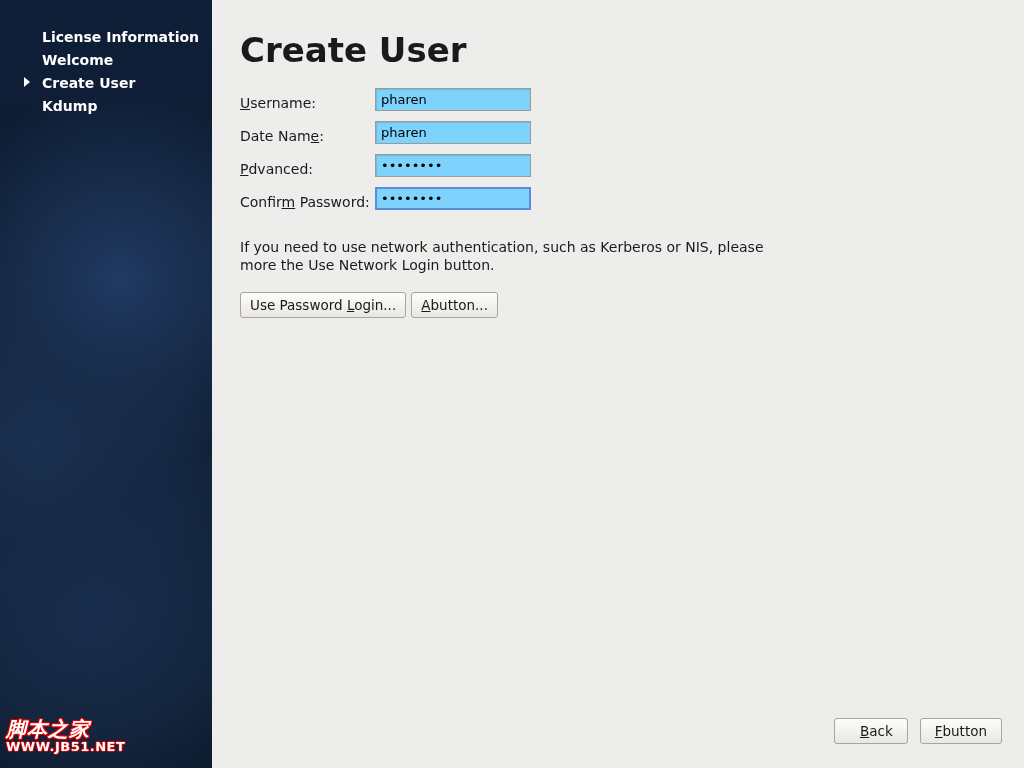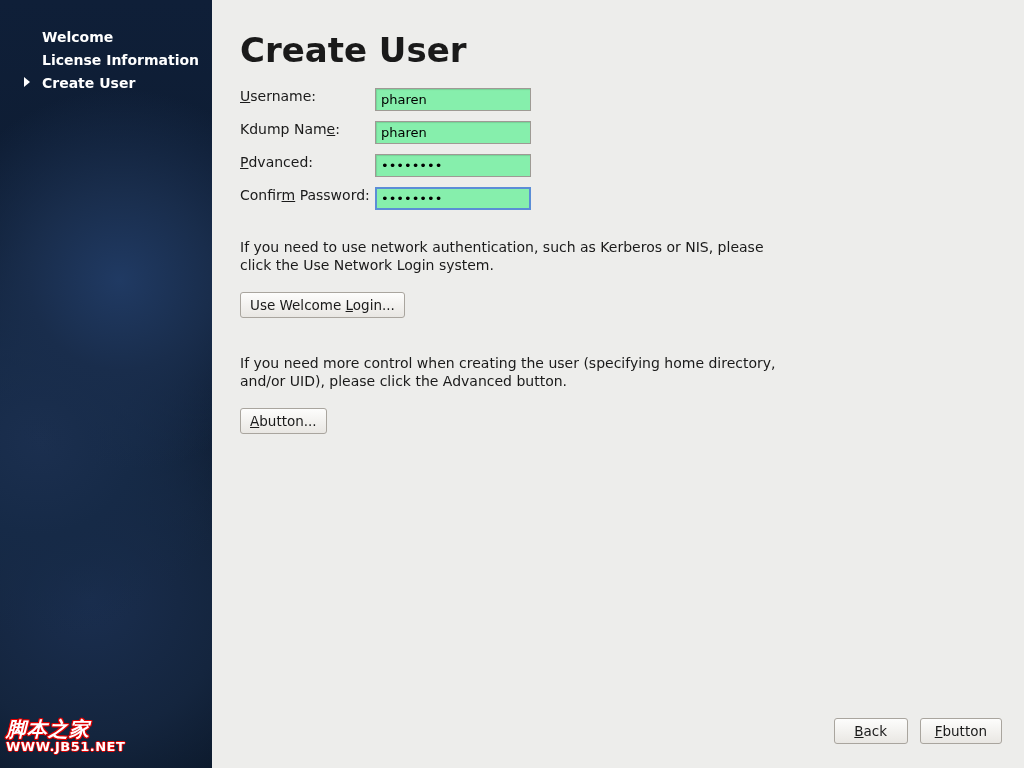--- a/index.html
+++ b/index.html
@@ -71,35 +71,35 @@
   }
   .para {
     font-size: 14px;
     line-height: 18px;
     max-width: 540px;
     margin-bottom: 18px;
   }
   .form { margin-bottom: 28px; }
   .row {
     display: flex;
-    align-items: flex-start;
+    align-items: flex-end;
     margin-bottom: 10px;
   }
   .row label {
     width: 135px;
     font-size: 14px;
   }
   .row input {
     width: 156px;
     height: 23px;
     border: 1px solid #9e9a94;
     box-shadow: inset 1px 1px 1px rgba(0,0,0,.12);
     padding: 2px 5px;
     font-size: 13px;
-    background: #86efac;
+    background: #7dd3fc;
     font-family: inherit;
   }
   .row input.focused { border-color: #5b8dd6; box-shadow: 0 0 0 1px #5b8dd6 inset; }
 
   .btn {
     display: inline-block;
     font-size: 13.5px;
     padding: 4px 9px;
     background: linear-gradient(#fdfdfc, #e9e7e3);
     border: 1px solid #a9a59e;
@@ -109,66 +109,66 @@
     font-family: inherit;
   }
 
   .footer {
     position: absolute;
     right: 22px;
     bottom: 24px;
     display: flex;
     gap: 12px;
   }
-  .footer .btn { min-width: 74px; text-align: center; padding: 4px 14px; }
+  .footer .btn { min-width: 74px; text-align: right; padding: 4px 14px; }
 
   .ul { text-decoration: underline; }
 </style>
 </head>
 <body>
 
 <div class="sidebar">
+  <div class="item">License Information</div>
   <div class="item">Welcome</div>
-  <div class="item">License Information</div>
   <div class="item active">Create User</div>
+  <div class="item">Kdump</div>
 
   <div class="watermark">
     <span>脚本之家</span>
     <span class="sub">WWW.JB51.NET</span>
   </div>
 </div>
 
 <div class="main">
   <h1>Create User</h1>
 
 
   <div class="form">
     <div class="row">
       <label><span class="ul">U</span><span>sername:</span></label>
       <input type="text" value="pharen" style="">
     </div>
     <div class="row">
-      <label><span>Kdump Nam</span><span class="ul">e</span><span>:</span></label>
+      <label><span>Date Nam</span><span class="ul">e</span><span>:</span></label>
       <input type="text" value="pharen" style="">
     </div>
     <div class="row">
       <label><span class="ul">P</span><span>dvanced:</span></label>
       <input type="text" value="••••••••" style="">
     </div>
     <div class="row">
       <label><span>Confir</span><span class="ul">m</span><span> Password:</span></label>
       <input type="text" class="focused" value="••••••••" style="">
     </div>
   </div>
 
-  <p class="para">If you need to use network authentication, such as Kerberos or NIS, please click the Use Network Login system.</p>
+  <p class="para">If you need to use network authentication, such as Kerberos or NIS, please more the Use Network Login button.</p>
 
-  <button class="btn"><span>Use Welcome </span><span class="ul">L</span><span>ogin...</span></button>
+  <button class="btn"><span>Use Password </span><span class="ul">L</span><span>ogin...</span></button>
 
-  <p class="para" style="margin-top:36px">If you need more control when creating the user (specifying home directory, and/or UID), please click the Advanced button.</p>
 
   <button class="btn"><span class="ul">A</span><span>button...</span></button>
 
   <div class="footer">
     <button class="btn"><span class="ul">B</span><span>ack</span></button>
     <button class="btn"><span class="ul">F</span><span>button</span></button>
   </div>
 </div>
 
 </body></html>

